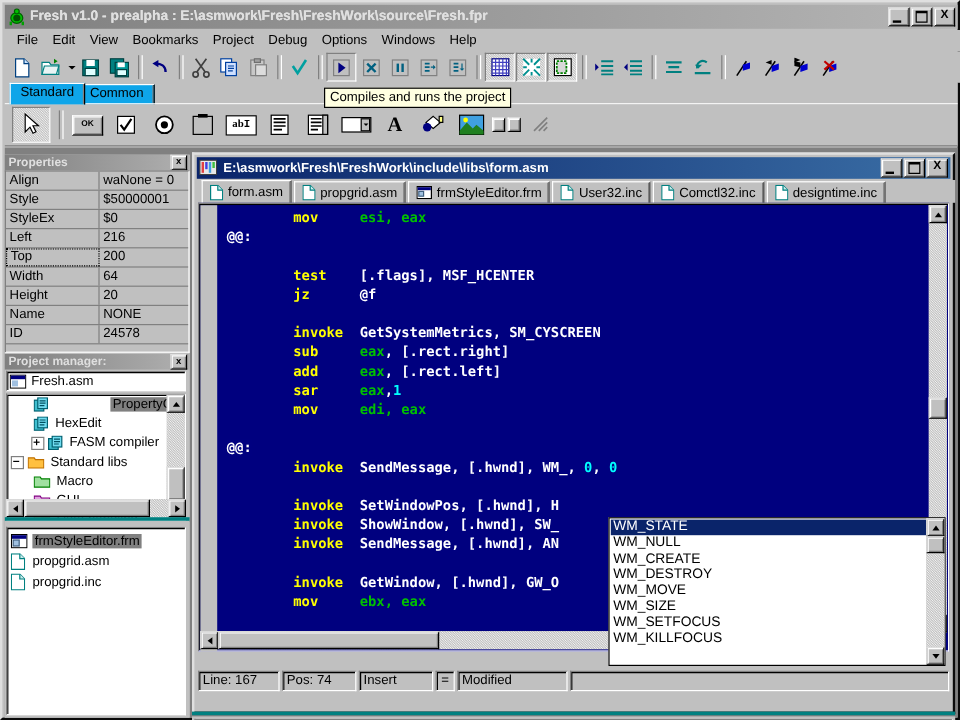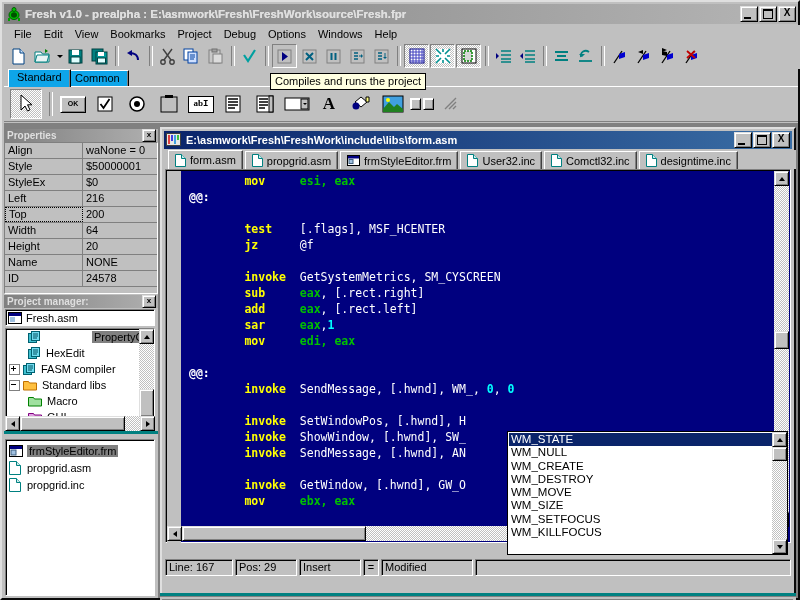--- a/index.html
+++ b/index.html
@@ -169,21 +169,21 @@
             border:1px solid #808080;border-right-color:#fff;border-bottom-color:#fff;
             box-shadow:inset 1px 1px 0 #000;box-sizing:border-box;background:#00007f;}
   #gutter{position:absolute;left:1px;top:1px;width:14px;height:100%;background:#c0c0c0;}
   #code{position:absolute;left:16px;top:1px;right:16px;top:1px;bottom:16px;
         background:#00007f;overflow:hidden;
         font-family:"DejaVu Sans Mono","Liberation Mono",monospace;font-size:11.5px;
         line-height:16px;color:#fff;padding-top:2px;white-space:pre;}
   .cl{height:16px;padding-left:7px;}
   .kw{color:#ffff00;font-weight:bold;}
   .rg{color:#00c000;font-weight:bold;}
-  .id{color:#ffffff;font-weight:normal;}
+  .id{color:#ffffff;font-weight:bold;}
   .nm{color:#00ffff;font-weight:bold;}
   .lb{color:#ffffff;font-weight:bold;background:#000080;}
 
   
   #acpop{position:absolute;left:341px;top:261px;width:281px;height:124px;background:#fff;
          border:1px solid #000;box-sizing:border-box;z-index:60;display:flex;}
   #aclist{flex:1;overflow:hidden;padding:1px 0 0 1px;}
   .acitem{height:13.3px;font-size:11.5px;padding-left:2px;white-space:nowrap;cursor:default;
           font-family:"Liberation Sans",sans-serif;line-height:13px;}
   .acitem.sel{background:#0a246a;color:#fff;}
@@ -597,21 +597,21 @@
           <div class="tnode" style="padding-left:22px;">
             <span style="margin-right:3px;display:flex;">
                 <svg width="13" height="13" viewBox="0 0 13 13">
                   <rect x="0.5" y="2.5" width="8" height="9" fill="#40c0d0" stroke="#006070"></rect>
                   <rect x="3.5" y="0.5" width="8" height="9" fill="#70dcf0" stroke="#006070"></rect>
                   <path d="M5 3h5M5 5h5M5 7h4" stroke="#005060"></path>
                 </svg>
               </span>
             <span class="lbl">HexEdit</span>
           </div>
-          <div class="tnode" style="padding-left:3px;">
+          <div class="tnode" style="padding-left:20px;">
             <span class="expander plus"></span>
             <span style="margin-right:3px;display:flex;">
                 <svg width="13" height="13" viewBox="0 0 13 13">
                   <rect x="0.5" y="2.5" width="8" height="9" fill="#40c0d0" stroke="#006070"></rect>
                   <rect x="3.5" y="0.5" width="8" height="9" fill="#70dcf0" stroke="#006070"></rect>
                   <path d="M5 3h5M5 5h5M5 7h4" stroke="#005060"></path>
                 </svg>
               </span>
             <span class="lbl">FASM compiler</span>
           </div>
@@ -838,21 +838,21 @@
             </div>
             <div class="sbbtn">
                 <i class="ar-d"></i>
               </div>
           </div>
         </div>
       </div>
 
       <div id="edstatus">
         <span class="stcell" style="width:68px;">Line: 167</span>
-        <span class="stcell" style="width:62px;">Pos: 29</span>
+        <span class="stcell" style="width:62px;">Pos: 74</span>
         <span class="stcell" style="width:62px;">Insert</span>
         <span class="stcell" style="width:16px;text-align:center;padding-left:0;">=</span>
         <span class="stcell" style="width:92px;">Modified</span>
         <span class="stcell" style="flex:1;margin-right:0;"></span>
       </div>
     </div>
 
     <div class="teal" style="left:156px;top:470px;width:636px;height:3px;"></div>
 
     <div id="outpane">

